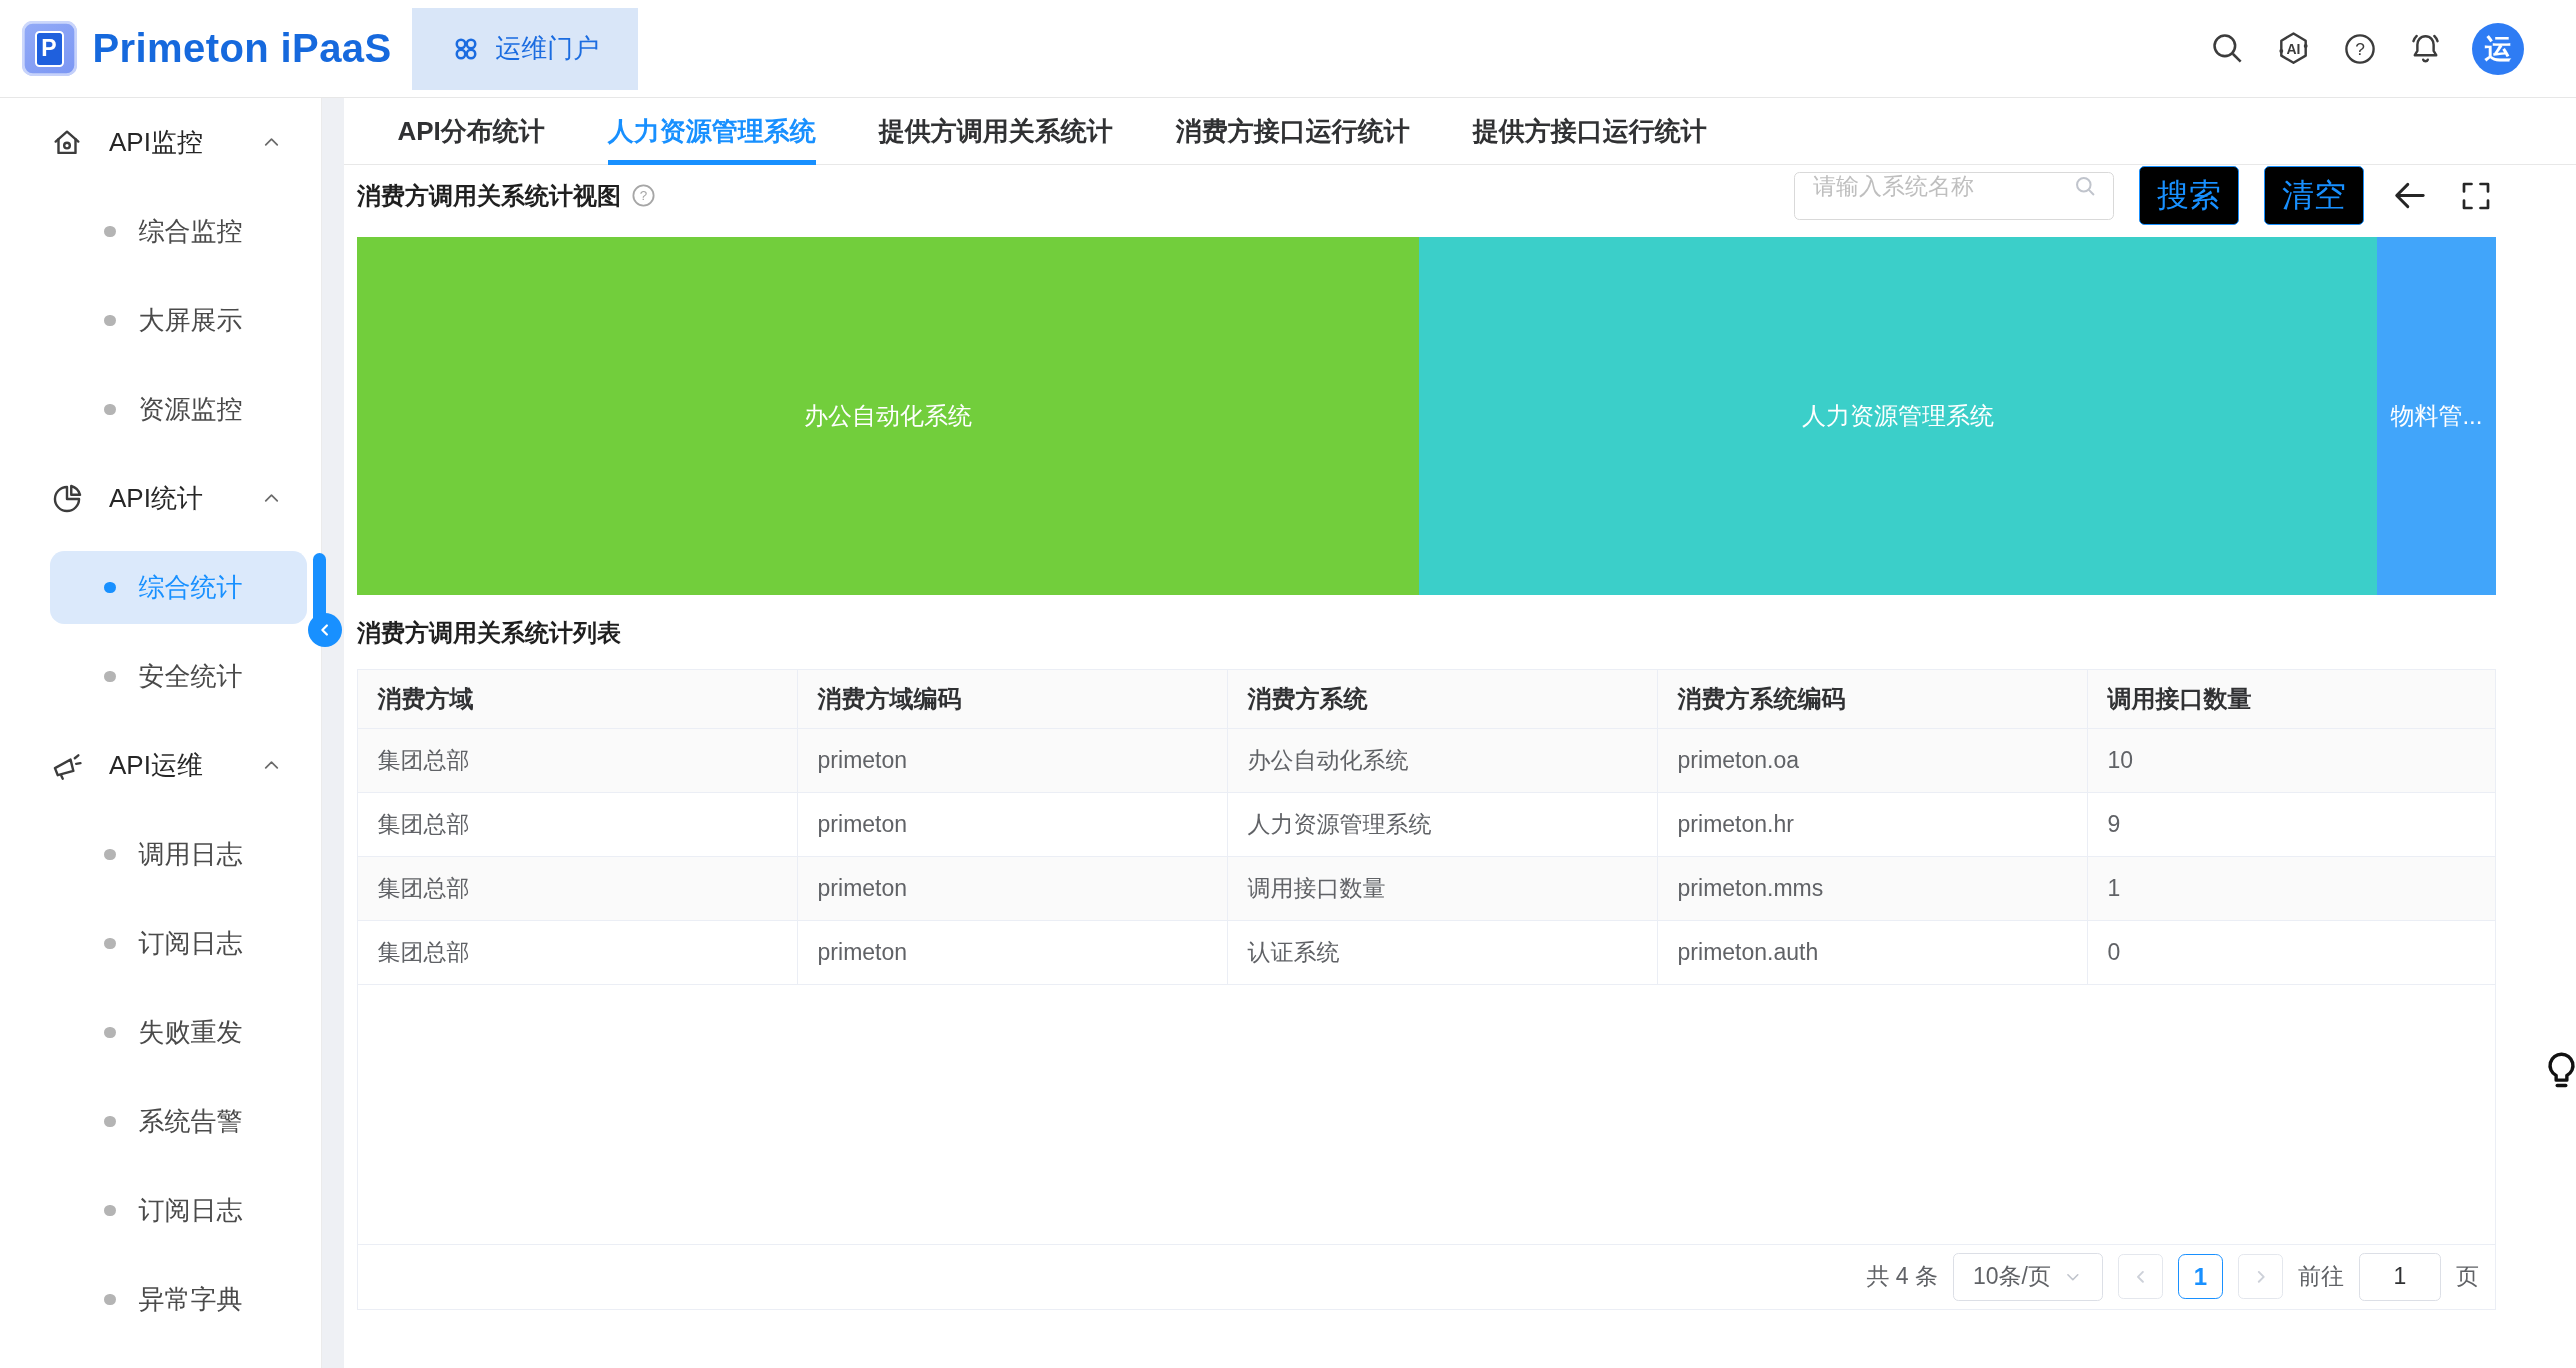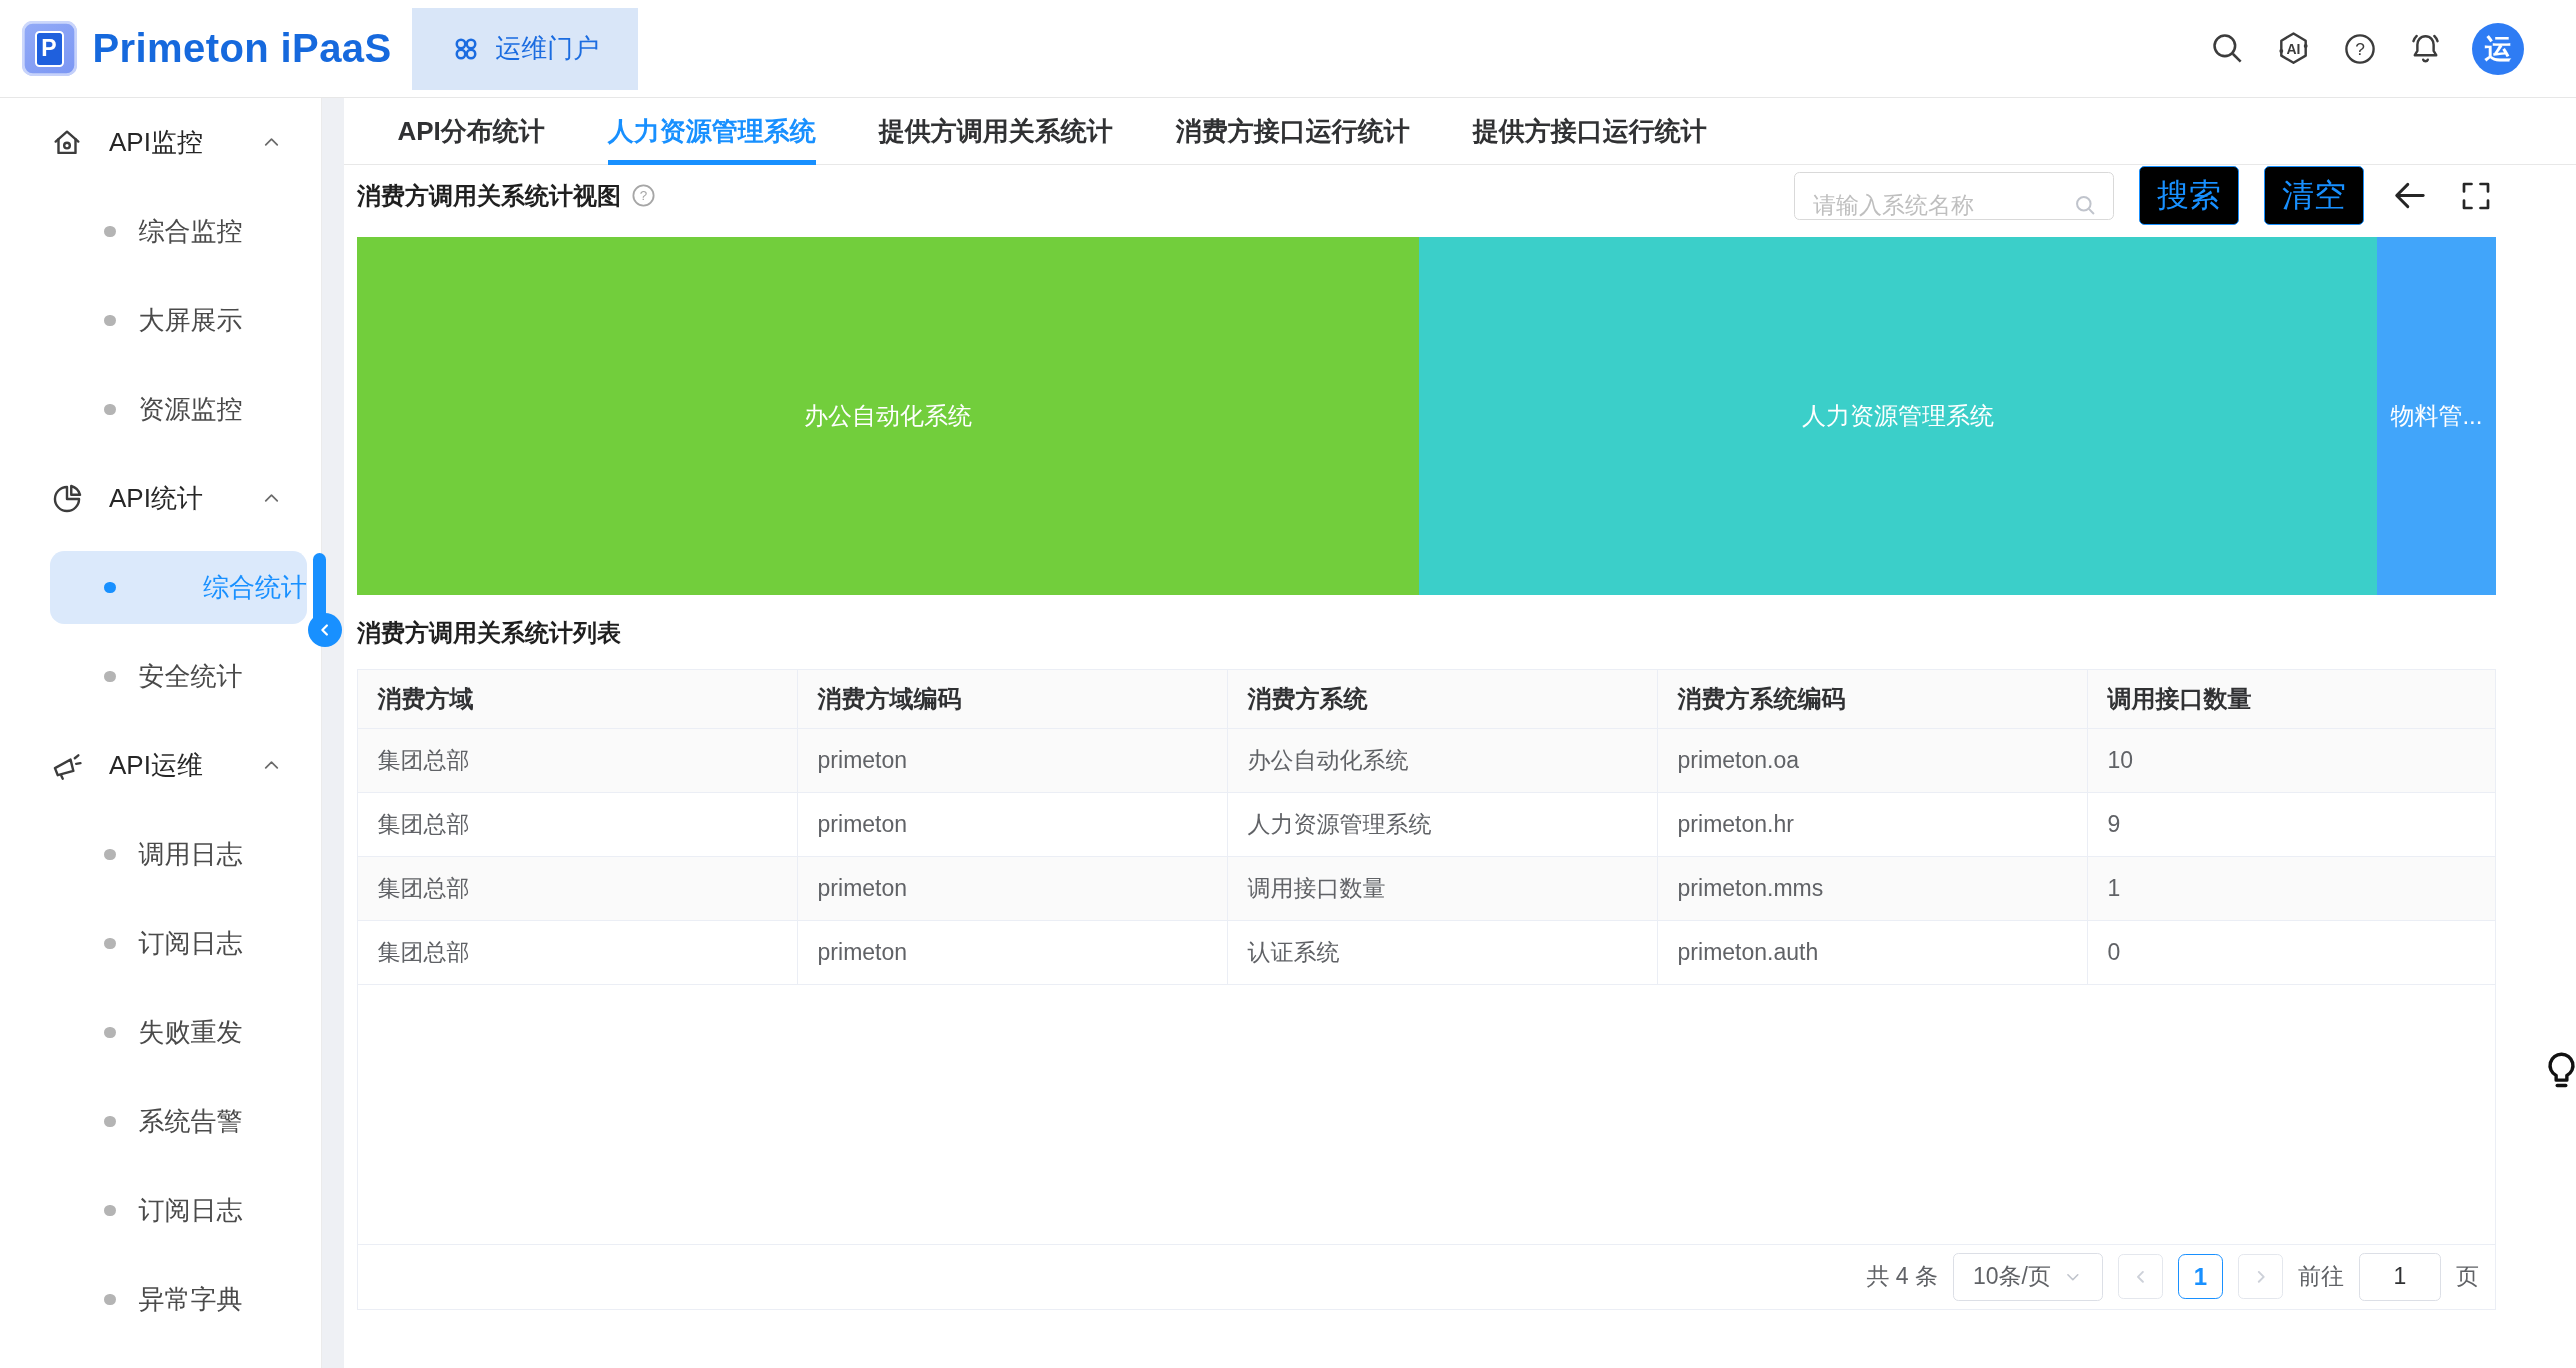--- a/index.html
+++ b/index.html
@@ -19,42 +19,42 @@
   .avatar { width:52px; height:52px; border-radius:50%; background:#2e7cf4; color:#fff; font-size:27px; font-weight:bold; display:flex; align-items:center; justify-content:center; cursor:pointer; }
 
   
   .page-body { flex:1; display:flex; position:relative; overflow:hidden; background:#eef0f4; }
   .sidebar { flex:0 0 322px; width:322px; background:#fff; border-right:0.9px solid #ebebeb; }
   .grp-header { height:89px; display:flex; align-items:center; padding:0 38px 0 50px; font-size:26px; color:#262626; cursor:pointer; }
   .grp-header .gicon { width:34px; height:34px; margin-right:25px; flex:0 0 34px; }
   .grp-header .glabel { flex:1; }
   .sub-item { height:89px; display:flex; align-items:center; padding-left:104px; font-size:26px; color:#4a4a4a; cursor:pointer; }
   .sub-item .dot { width:11.6px; height:11.6px; border-radius:50%; background:#b4b4b4; margin-right:23px; flex:0 0 11.6px; }
-  .sub-item.active { height:73px; margin:8px 14px 8px 50px; padding-left:54px; background:#dbe9fb; border-radius:14.3px; color:#1890ff;justify-content:space-between; }
+  .sub-item.active { height:73px; margin:8px 14px 8px 50px; padding-left:54px; background:#dbe9fb; border-radius:14.3px; color:#1890ff; }
   .sub-item.active .dot { background:#1890ff; }
 
   .collapse-bar { position:absolute; left:313px; top:455px; width:12.5px; height:79px; border-radius:7.2px; background:#1890ff; z-index:5; cursor:pointer; }
   .collapse-btn { position:absolute; left:308px; top:515px; width:34px; height:34px; border-radius:50%; background:#1890ff; color:#fff; display:flex; align-items:center; justify-content:center; z-index:6; cursor:pointer; }
 
   .content { flex:1; background:#fff; margin-left:21.5px; display:flex; flex-direction:column; position:relative; overflow:hidden; }
 
   
   .tabs { height:67px; flex:0 0 67px; display:flex; align-items:stretch; padding-left:54px; border-bottom:0.9px solid #e8e8e8;font-weight:bold; }
   .tab { margin-right:63px; display:flex; align-items:center; font-size:26px; color:#303133; position:relative; cursor:pointer; white-space:nowrap; }
   .tab.active { color:#1890ff; }
   .tab.active::after { content:""; position:absolute; left:0; right:0; bottom:-0.9px; height:4.5px; background:#1890ff; }
 
   .content-inner { padding:0 80px 0 13.4px; display:flex; flex-direction:column; flex:1; }
 
   
   .view-row { margin-top:7.2px; height:47px; display:flex; align-items:center; }
   .view-title { font-size:24px; font-weight:bold; color:#1f1f1f; }
   .help-icon { margin-left:9px; width:27px; height:27px; cursor:pointer; }
   .view-controls { margin-left:auto; display:flex; align-items:center; gap:25px; }
-  .search-box { width:320px; height:48px; border:0.9px solid #d9d9d9; border-radius:5.4px; display:flex; align-items:flex-end; padding:0 14.3px 0 18px; }
+  .search-box { width:320px; height:48px; border:0.9px solid #d9d9d9; border-radius:5.4px; display:flex; align-items:flex-start; padding:0 14.3px 0 18px; }
   .search-box input { border:none; outline:none; flex:1; font-size:23px; color:#333; font-family:inherit; min-width:0; }
   .search-box input::placeholder { color:#bfbfbf; }
   .btn-outline { min-width:100px; height:59px; border:0.9px solid #1890ff; border-radius:5.4px; background:#000000; color:#1890ff; font-size:32px; display:flex; align-items:center; justify-content:center; cursor:pointer; font-family:inherit; }
   .tool-icon { width:41px; height:41px; display:flex; align-items:center; justify-content:center; cursor:pointer; }
 
   
   .treemap { margin-top:18px; height:358px; flex:0 0 358px; display:flex; overflow:hidden; }
   .tm-block { display:flex; align-items:center; justify-content:center; color:#fff; font-size:24px; white-space:nowrap; overflow:hidden; padding:0 7.2px; flex-basis:0; cursor:pointer; }
 
   

